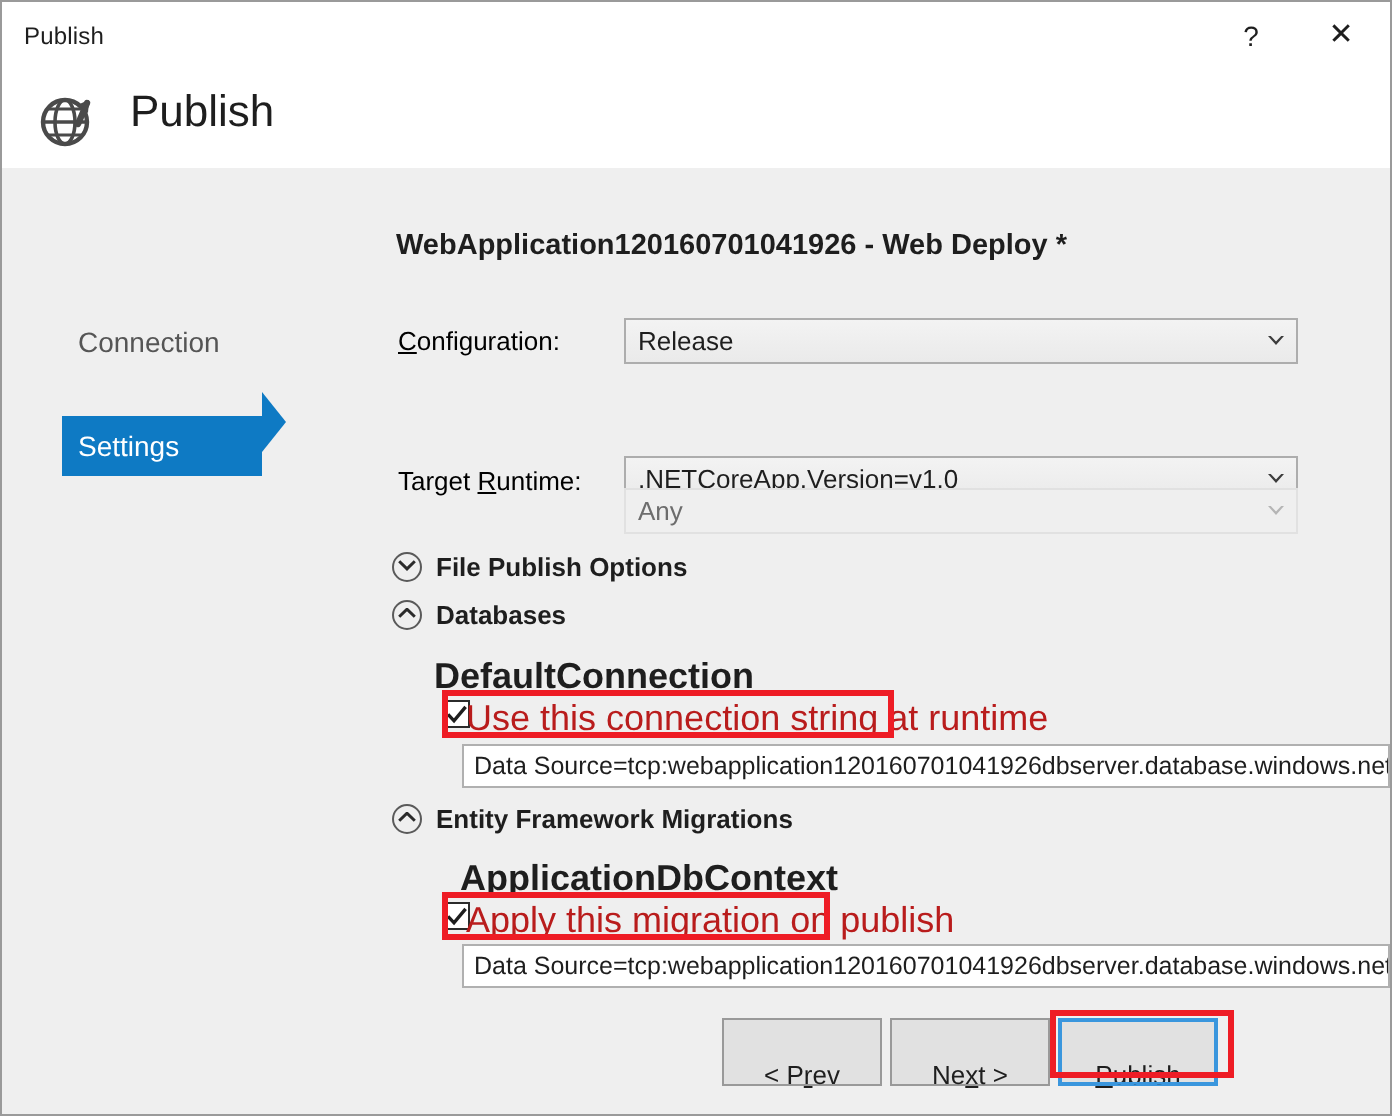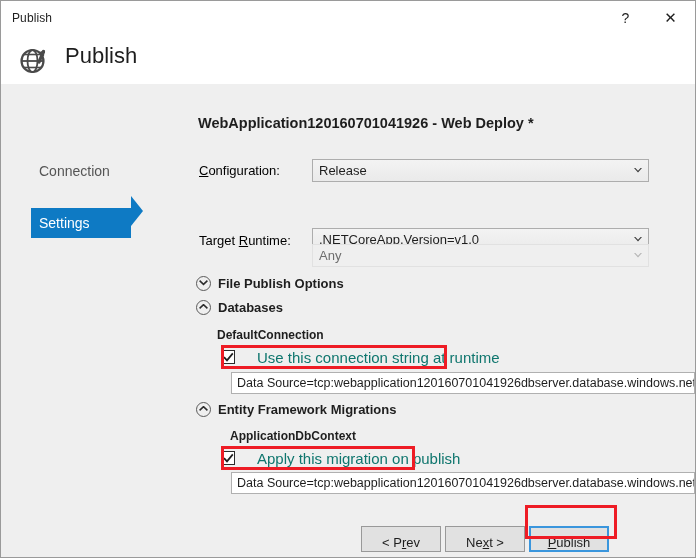--- a/index.html
+++ b/index.html
@@ -214,21 +214,21 @@
   .expander-label {
     position: absolute;
     left: 22px;
     top: 2px;
   }
 
   
   .sub-header {
     position: absolute;
     left: 41px;
-    font-size: 12px;
+    font-size: 18px;
     font-weight: bold;
     color: #1e1e1e;
     white-space: nowrap;
   }
 
   
   .check-row {
     position: absolute;
     left: 41px;
     height: 19px;
@@ -240,24 +240,24 @@
     top: 2px;
     width: 14px;
     height: 14px;
     box-sizing: border-box;
     border: 1px solid #2b2b2b;
     background: #ffffff;
   }
   .check-box svg { position: absolute; left: 1px; top: 1px; }
   .check-label {
     position: absolute;
-    left: 40px;
+    left: 16px;
     top: 1px;
-    font-size: 15px;
-    color: #0f766e;
+    font-size: 18px;
+    color: #b91c1c;
   }
   .redbox {
     position: absolute;
     border: 3px solid #ee1c25;
     box-sizing: border-box;
     pointer-events: none;
   }
 
   
   .textbox {
@@ -293,22 +293,21 @@
     height: 26px;
     box-sizing: border-box;
     border: 1px solid #999999;
     background: #e1e1e1;
     font-size: 13px;
     color: #1e1e1e;
     font-family: "Liberation Sans", sans-serif;
     text-align: center;
     line-height: 24px;
     cursor: default;
-    padding: 4px;
-    margin-top: 17px;
+    padding: 16px;
   }
   .btn u { text-decoration: underline; }
   .btn.focused {
     border: 1px solid #3a96dd;
     outline: 1px solid #3a96dd;
     outline-offset: -2px;
   }
   .btn-redbox {
     position: absolute;
     border: 3px solid #ee1c25;

